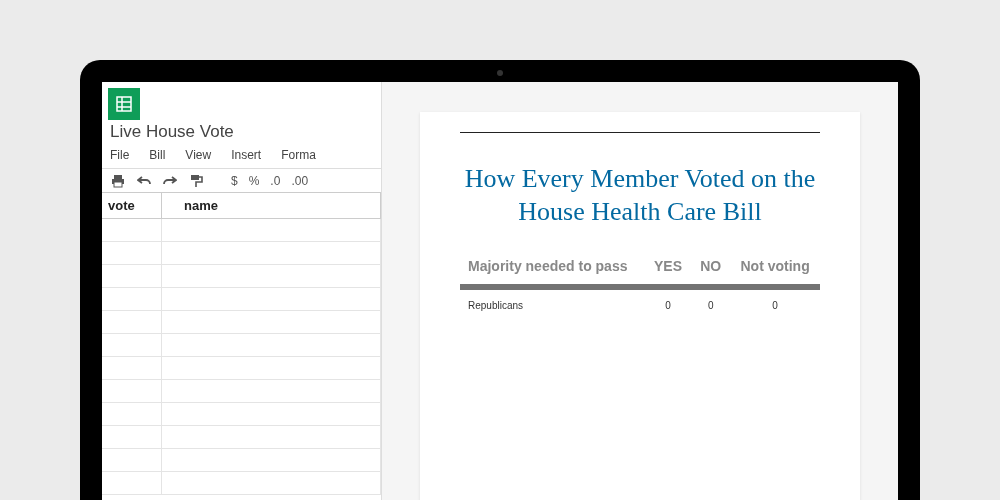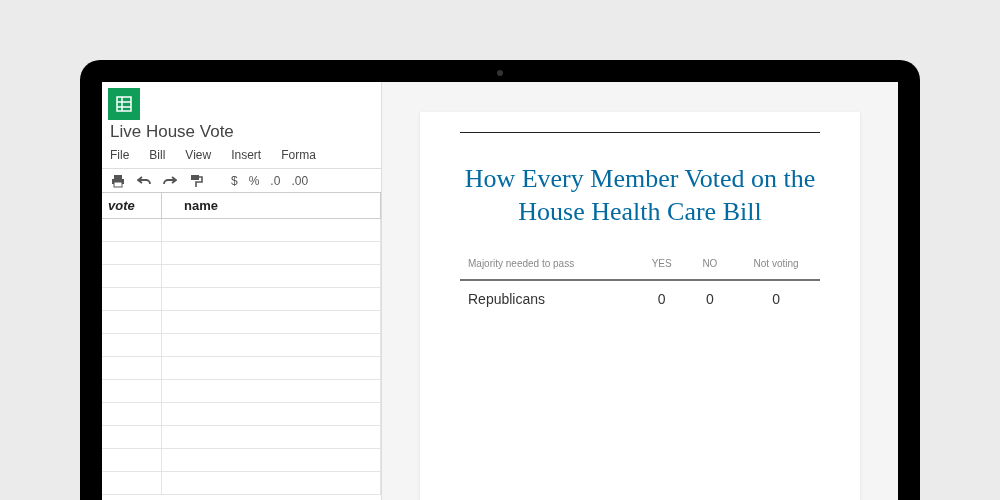--- a/index.html
+++ b/index.html
@@ -97,21 +97,21 @@
     border-bottom: 1px solid #ccc;
   }
   .grid-head .cell {
     font-weight: bold;
     font-size: 13px;
     color: #222;
     padding: 5px 6px;
     border-right: 1px solid #ccc;
     background: #fff;
   }
-  .col-a { width: 60px; font-style: italic; }
+  .col-a { width: 60px; }
   .col-b { flex: 1; margin-left: 16px; }
   .grid-row {
     display: flex;
     border-bottom: 1px solid #e4e4e4;
     height: 23px;
   }
   .grid-row .cell {
     border-right: 1px solid #e4e4e4;
     font-size: 12px;
   }
@@ -138,32 +138,32 @@
     font-family: Georgia, 'Times New Roman', serif;
     font-weight: normal;
     font-size: 26px;
     line-height: 1.25;
     text-align: center;
     color: #0369a1;
     margin-bottom: 30px;
   }
   .vote-table { width: 100%; font-size: 13px; color: #333; border-collapse: collapse; }
   .vote-table th {
-    font-weight: normal;
-    font-size: 10px;
+    font-weight: bold;
+    font-size: 14px;
     color: #888;
     text-align: center;
     padding: 0 8px 10px 8px;
   }
   .vote-table th:first-child { text-align: left; }
   .vote-table td {
     padding: 10px 8px;
-    border-top: 2px solid #737373;
+    border-top: 6px solid #737373;
     text-align: center;
-    font-size: 14px;
+    font-size: 10px;
   }
   .vote-table td:first-child { text-align: left; }
   .vote-table tr.total td { font-weight: bold; }
 </style>
 </head>
 <body>
 
 <div class="laptop">
   <div class="camera"></div>
   <div class="screen">

